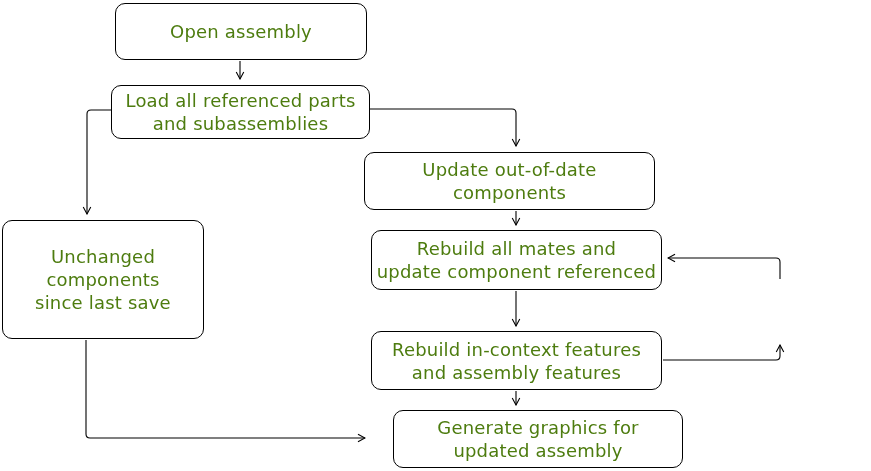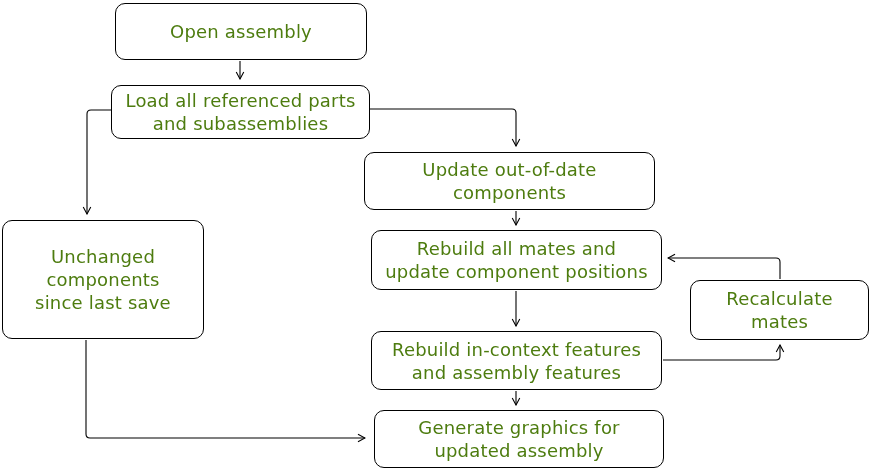--- a/index.html
+++ b/index.html
@@ -41,21 +41,21 @@
     letter-spacing: 0.2px;
   }
   
   #n-open       { left: 115px; top: 3px;   width: 252px; height: 57px; }
   #n-load       { left: 111px; top: 85px;  width: 259px; height: 54px; justify-content: center; }
   #n-update-ood { left: 355px; top: 152px; width: 291px; height: 58px; margin-left: 9px; }
   #n-rebuild    { left: 371px; top: 230px; width: 291px; height: 60px; }
   #n-unchanged  { left: 2px;   top: 220px; width: 202px; height: 119px; }
   #n-incontext  { left: 371px; top: 331px; width: 291px; height: 59px; }
   #n-recalc     { left: 690px; top: 280px; width: 179px; height: 60px; }
-  #n-generate   { left: 374px; top: 410px; width: 290px; height: 58px; }
+  #n-generate   { left: 393px; top: 410px; width: 290px; height: 58px; }
 </style>
 </head>
 <body>
 
 <div class="canvas">
 
   <svg class="connectors" viewBox="0 0 871 471" xmlns="http://www.w3.org/2000/svg">
     <defs>
       <marker id="arrow" viewBox="0 0 10 10" refX="8.6" refY="5" markerWidth="9" markerHeight="9" orient="auto-start-reverse">
         <path d="M1.5,1.2 L8.6,5 L1.5,8.8" fill="none" stroke="#000000" stroke-width="1.1"></path>
@@ -83,37 +83,33 @@
 and subassemblies</span>
   </div>
 
   <div class="node" id="n-update-ood">
     <span class="label">Update out-of-date
 components</span>
   </div>
 
   <div class="node" id="n-rebuild">
     <span class="label">Rebuild all mates and
-update component positions</span>
+update component referenced</span>
   </div>
 
   <div class="node" id="n-unchanged">
     <span class="label">Unchanged
 components
 since last save</span>
   </div>
 
   <div class="node" id="n-incontext">
     <span class="label">Rebuild in-context features
 and assembly features</span>
   </div>
 
-  <div class="node" id="n-recalc">
-    <span class="label">Recalculate
-mates</span>
-  </div>
 
   <div class="node" id="n-generate">
     <span class="label">Generate graphics for
 updated assembly</span>
   </div>
 
 </div>
 
 </body></html>

